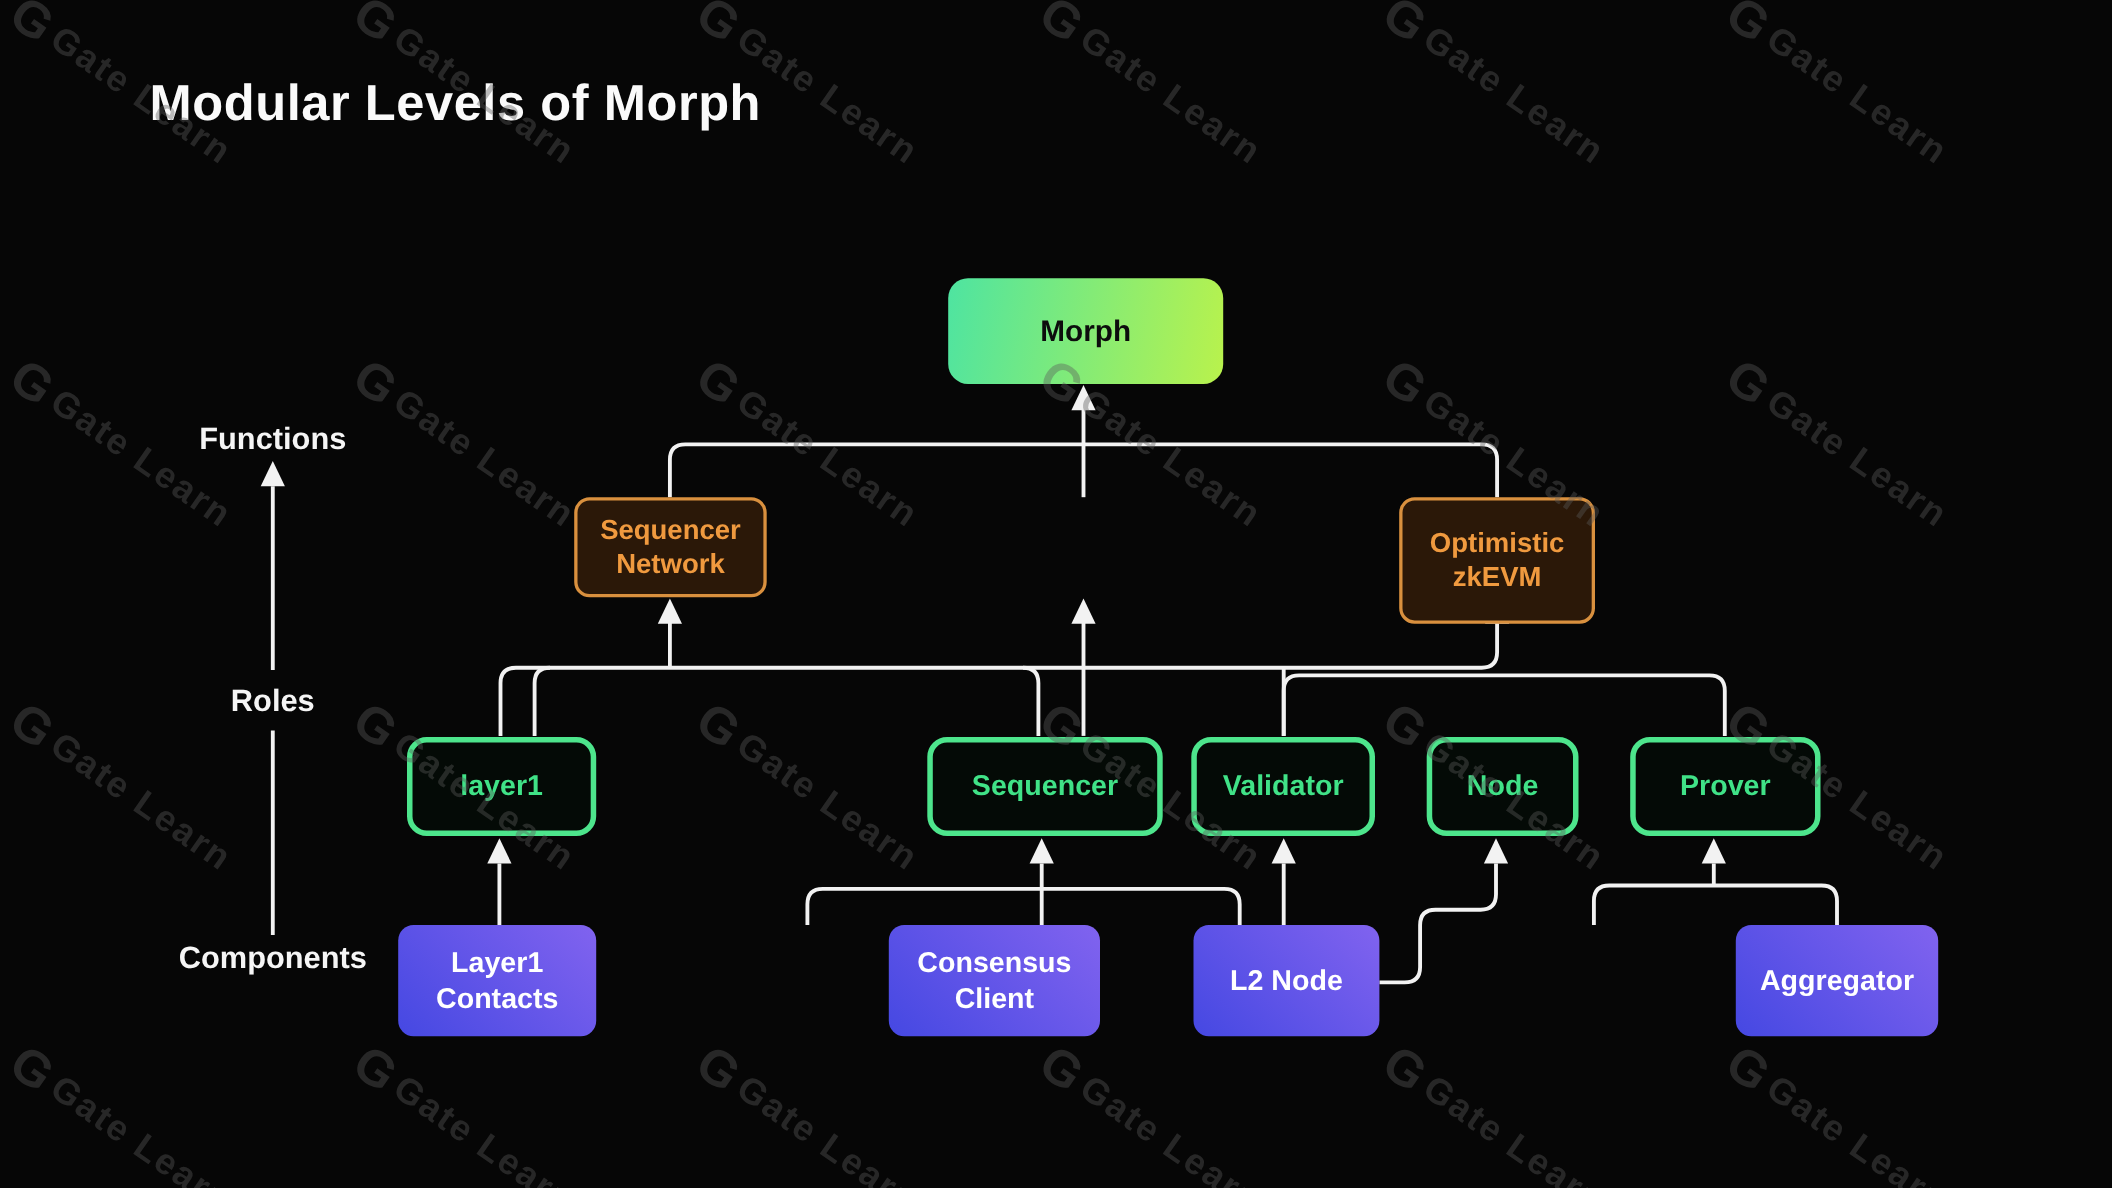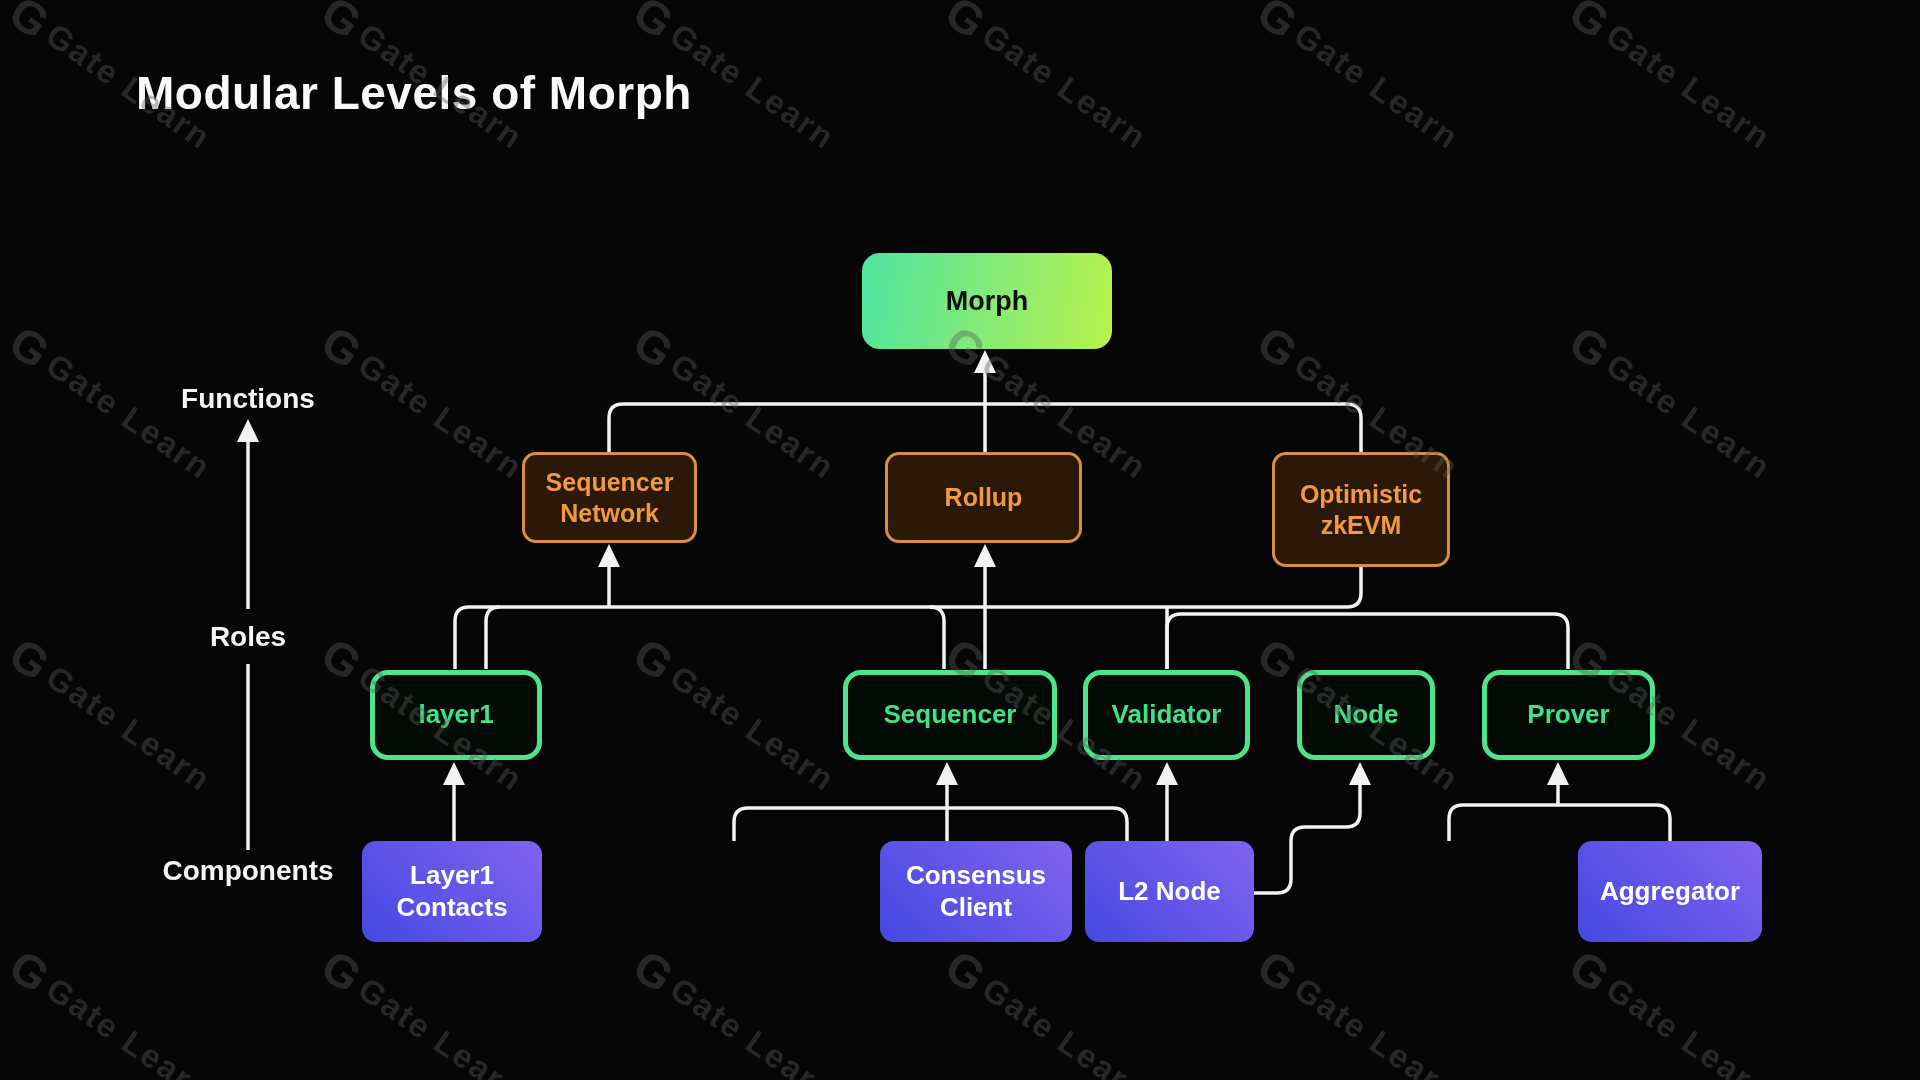--- a/index.html
+++ b/index.html
@@ -97,31 +97,30 @@
     </g>
   </svg>
 
   <div class="rail-label" style="left:248px;top:399px">Functions</div>
   <div class="rail-label" style="left:248px;top:637px">Roles</div>
   <div class="rail-label" style="left:248px;top:871px">Components</div>
 
   <div class="node root-box" style="left:862px;top:253px;width:250px;height:96px">Morph</div>
 
   <div class="node func-box" style="left:522px;top:452px;width:175px;height:91px">Sequencer Network</div>
-  <div class="node func-box" style="left:885px;top:452px;width:197px;height:91px">Rollup</div>
   <div class="node func-box" style="left:1272px;top:452px;width:178px;height:115px">Optimistic zkEVM</div>
 
   <div class="node role-box" style="left:370px;top:670px;width:172px;height:90px">layer1</div>
   <div class="node role-box" style="left:843px;top:670px;width:214px;height:90px">Sequencer</div>
   <div class="node role-box" style="left:1297px;top:670px;width:138px;height:90px">Node</div>
   <div class="node role-box" style="left:1083px;top:670px;width:167px;height:90px">Validator</div>
   <div class="node role-box" style="left:1482px;top:670px;width:173px;height:90px">Prover</div>
 
   <div class="node comp-box" style="left:362px;top:841px;width:180px;height:101px">Layer1 Contacts</div>
-  <div class="node comp-box" style="left:880px;top:841px;width:192px;height:101px">Consensus Client</div>
+  <div class="node comp-box" style="left:808px;top:841px;width:192px;height:101px">Consensus Client</div>
   <div class="node comp-box" style="left:1085px;top:841px;width:169px;height:101px">L2 Node</div>
   <div class="node comp-box" style="left:1578px;top:841px;width:184px;height:101px">Aggregator</div>
 
   <div class="wm-layer" id="wm-layer">
       <div class="wm" style="left: 28px; top: -12px;">
         <span class="wm-g">G</span>
         <span class="wm-t">Gate Learn</span>
       </div>
       <div class="wm" style="left: 340px; top: -12px;">
         <span class="wm-g">G</span>

